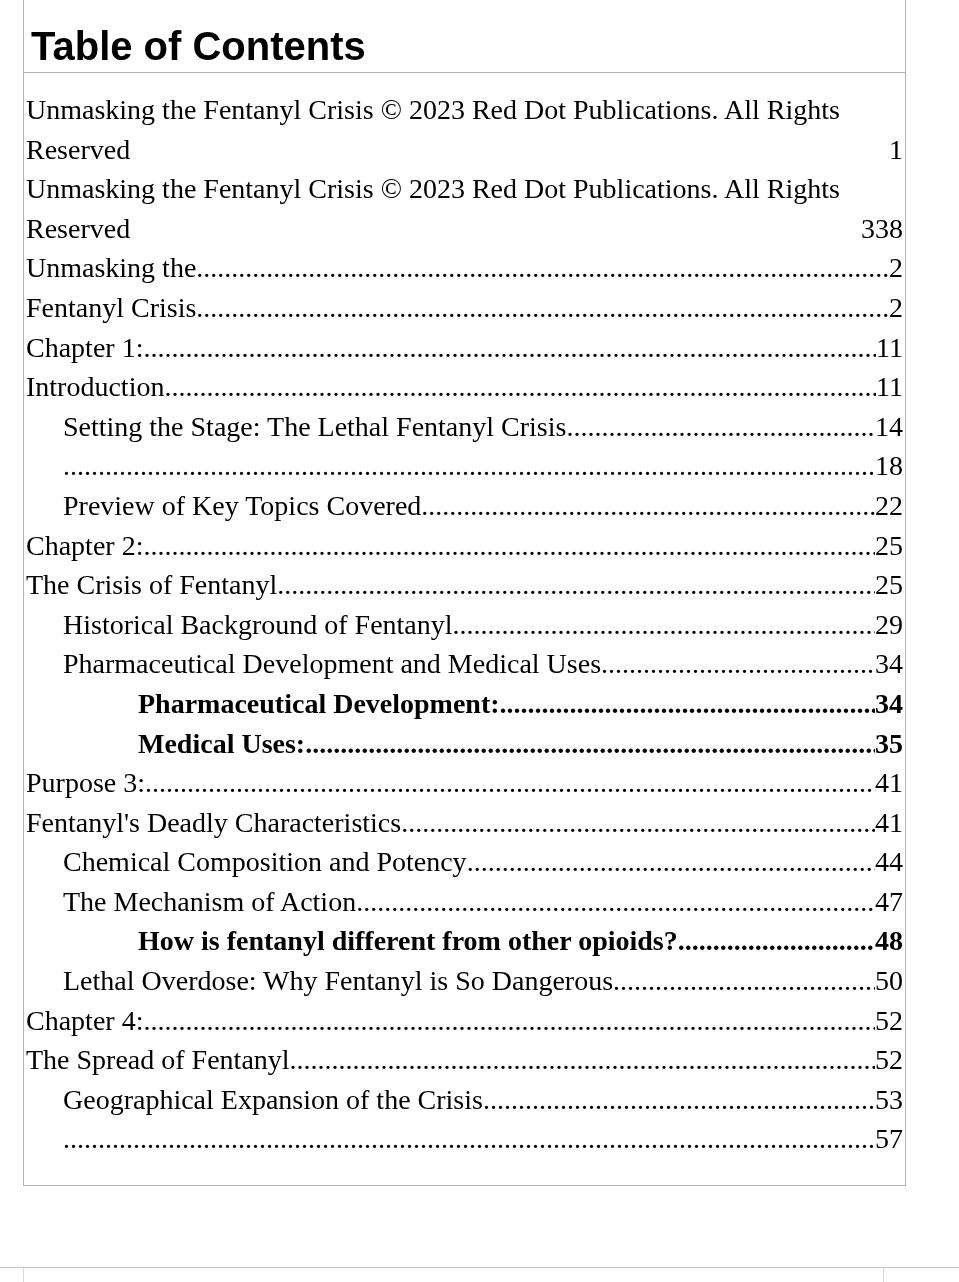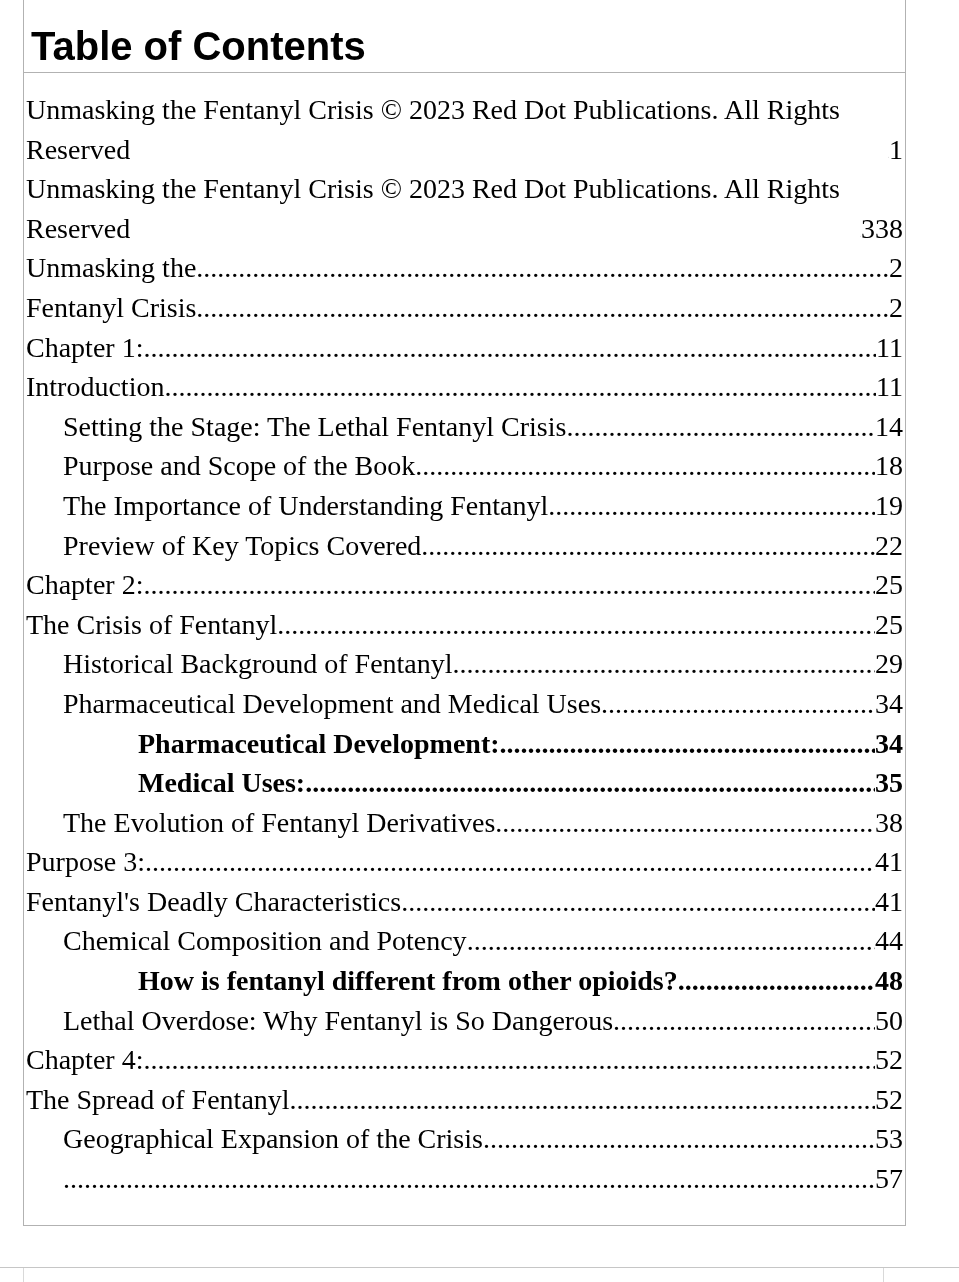--- a/index.html
+++ b/index.html
@@ -128,30 +128,24 @@
     <span class="pg">11</span>
   </div>
 
   <div class="entry lv2">
     <span class="t">Setting the Stage: The Lethal Fentanyl Crisis</span>
     <span class="dots"></span>
     <span class="pg">14</span>
   </div>
 
   <div class="entry lv2">
-    <span class="t">Purpose and Scope of the Book</span>
     <span class="dots"></span>
     <span class="pg">18</span>
   </div>
 
-  <div class="entry lv2">
-    <span class="t">The Importance of Understanding Fentanyl</span>
-    <span class="dots"></span>
-    <span class="pg">19</span>
-  </div>
 
   <div class="entry lv2">
     <span class="t">Preview of Key Topics Covered</span>
     <span class="dots"></span>
     <span class="pg">22</span>
   </div>
 
   <div class="entry lv1">
     <span class="t">Chapter 2:</span>
     <span class="dots"></span>
@@ -181,44 +175,44 @@
     <span class="dots"></span>
     <span class="pg">34</span>
   </div>
 
   <div class="entry lv3">
     <span class="t">Medical Uses:</span>
     <span class="dots"></span>
     <span class="pg">35</span>
   </div>
 
-  <div class="entry lv2">
-    <span class="t">The Evolution of Fentanyl Derivatives</span>
-    <span class="dots"></span>
-    <span class="pg">38</span>
-  </div>
 
   <div class="entry lv1">
     <span class="t">Purpose 3:</span>
     <span class="dots"></span>
     <span class="pg">41</span>
   </div>
 
   <div class="entry lv1">
     <span class="t">Fentanyl's Deadly Characteristics</span>
     <span class="dots"></span>
     <span class="pg">41</span>
   </div>
 
   <div class="entry lv2">
     <span class="t">Chemical Composition and Potency</span>
     <span class="dots"></span>
     <span class="pg">44</span>
   </div>
 
+  <div class="entry lv2">
+    <span class="t">The Mechanism of Action</span>
+    <span class="dots"></span>
+    <span class="pg">47</span>
+  </div>
 
   <div class="entry lv3">
     <span class="t">How is fentanyl different from other opioids?</span>
     <span class="dots"></span>
     <span class="pg">48</span>
   </div>
 
   <div class="entry lv2">
     <span class="t">Lethal Overdose: Why Fentanyl is So Dangerous</span>
     <span class="dots"></span>

